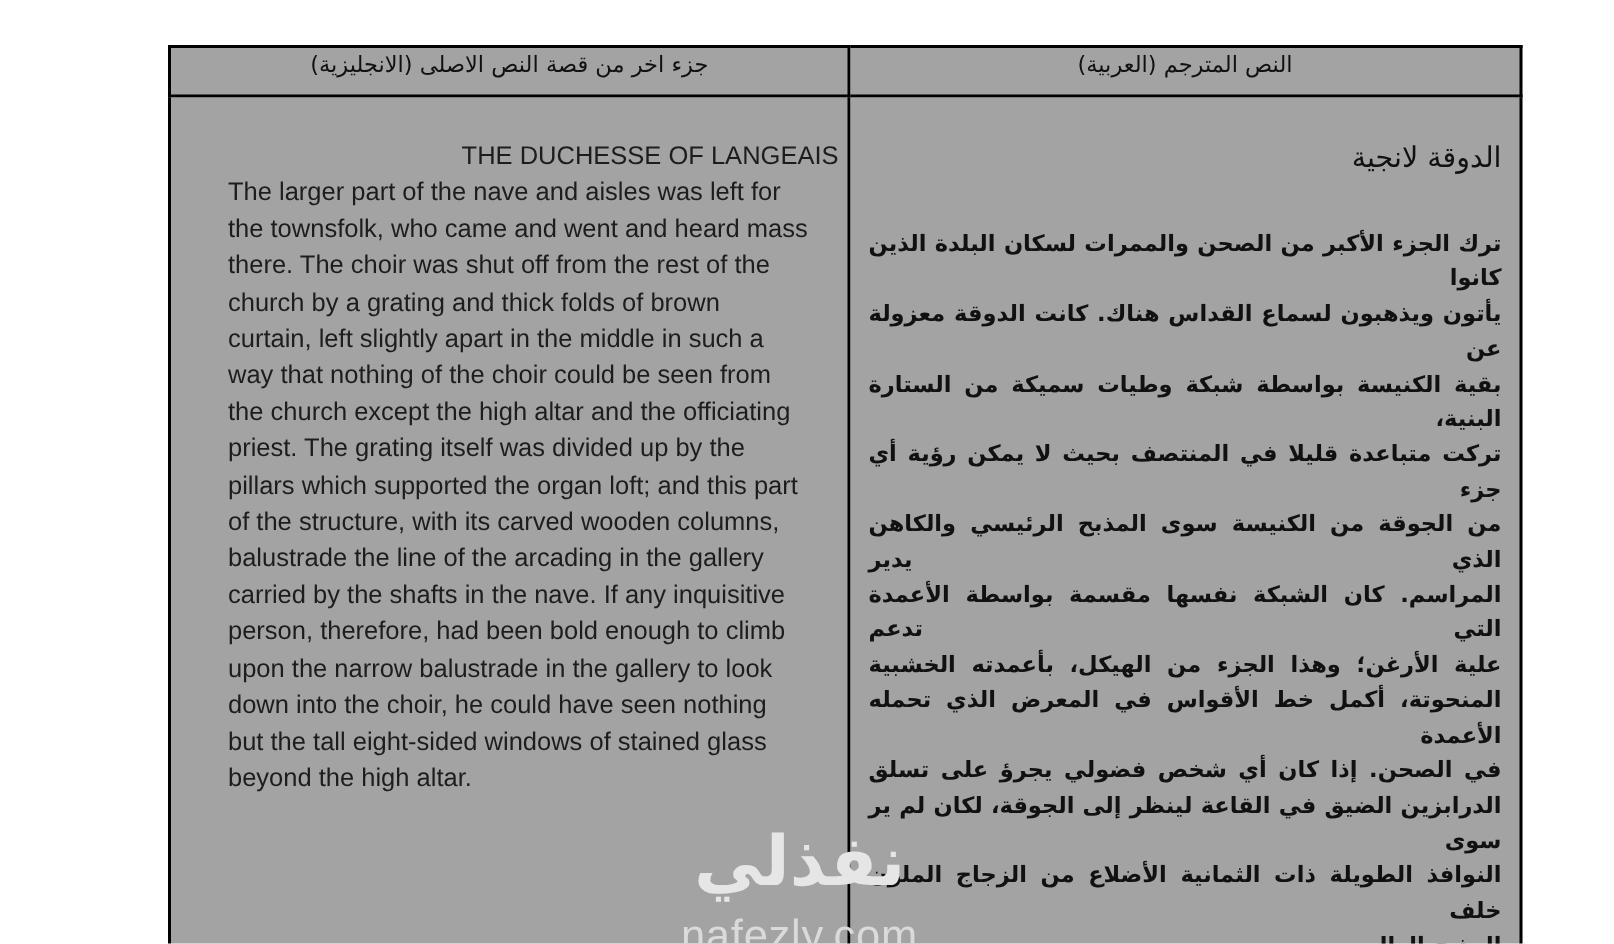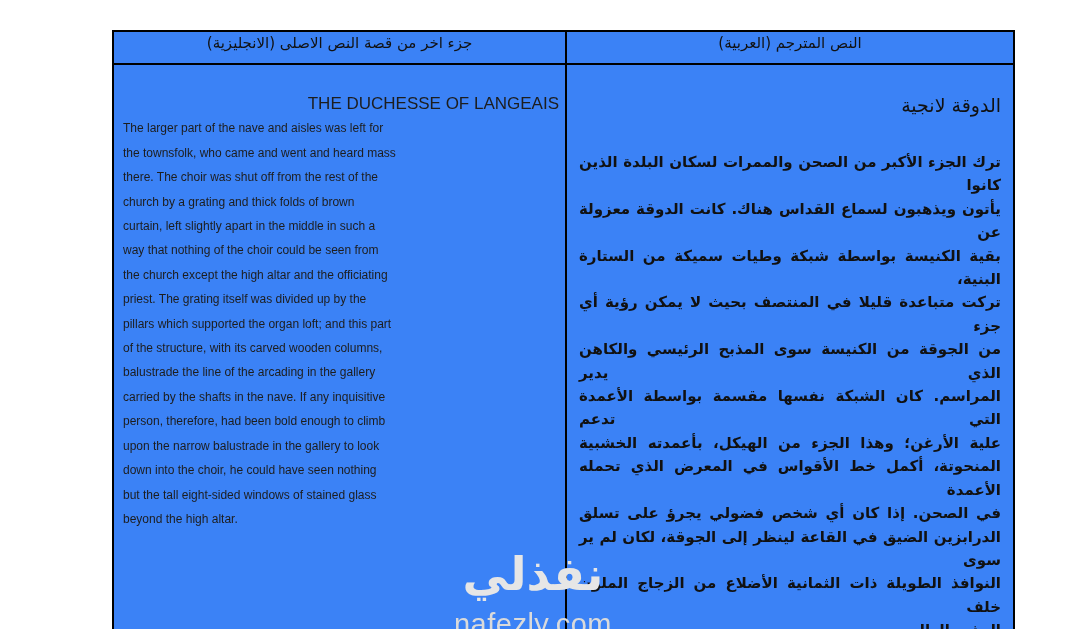--- a/index.html
+++ b/index.html
@@ -22,21 +22,21 @@
     left: 112px;
     top: 30px;
     width: 873px;
     border-collapse: collapse;
     table-layout: fixed;
   }
   .doc-table .cell {
     border: 2px solid #000000;
     vertical-align: top;
     overflow: hidden;
-    background: #3b82f6;
+    background: #a3a3a3;
   }
   .col-en { width: 439px; }
   .col-ar { width: 434px; margin-top: 16px; }
 
   .header-cell {
     height: 27px;
     font-family: "DejaVu Sans", sans-serif;
     font-weight: normal;
     font-size: 15px;
     text-align: center;
@@ -49,24 +49,25 @@
 
   
   .english-cell { padding: 27px 6px 0 9px; }
   .en-title {
     text-align: right;
     font-size: 17px;
     line-height: 24.4px;
     color: #1d1d1d;
   }
   .en-line {
-    font-size: 12px;
+    font-size: 17px;
     line-height: 24.4px;
     white-space: nowrap;
     color: #1d1d1d;
+    margin-left: 29px;
   }
 
   
   .arabic-cell {
     direction: rtl;
     padding: 28px 12px 0 12px;
     font-family: "DejaVu Sans", sans-serif;
   }
   .ar-title {
     font-weight: normal;

